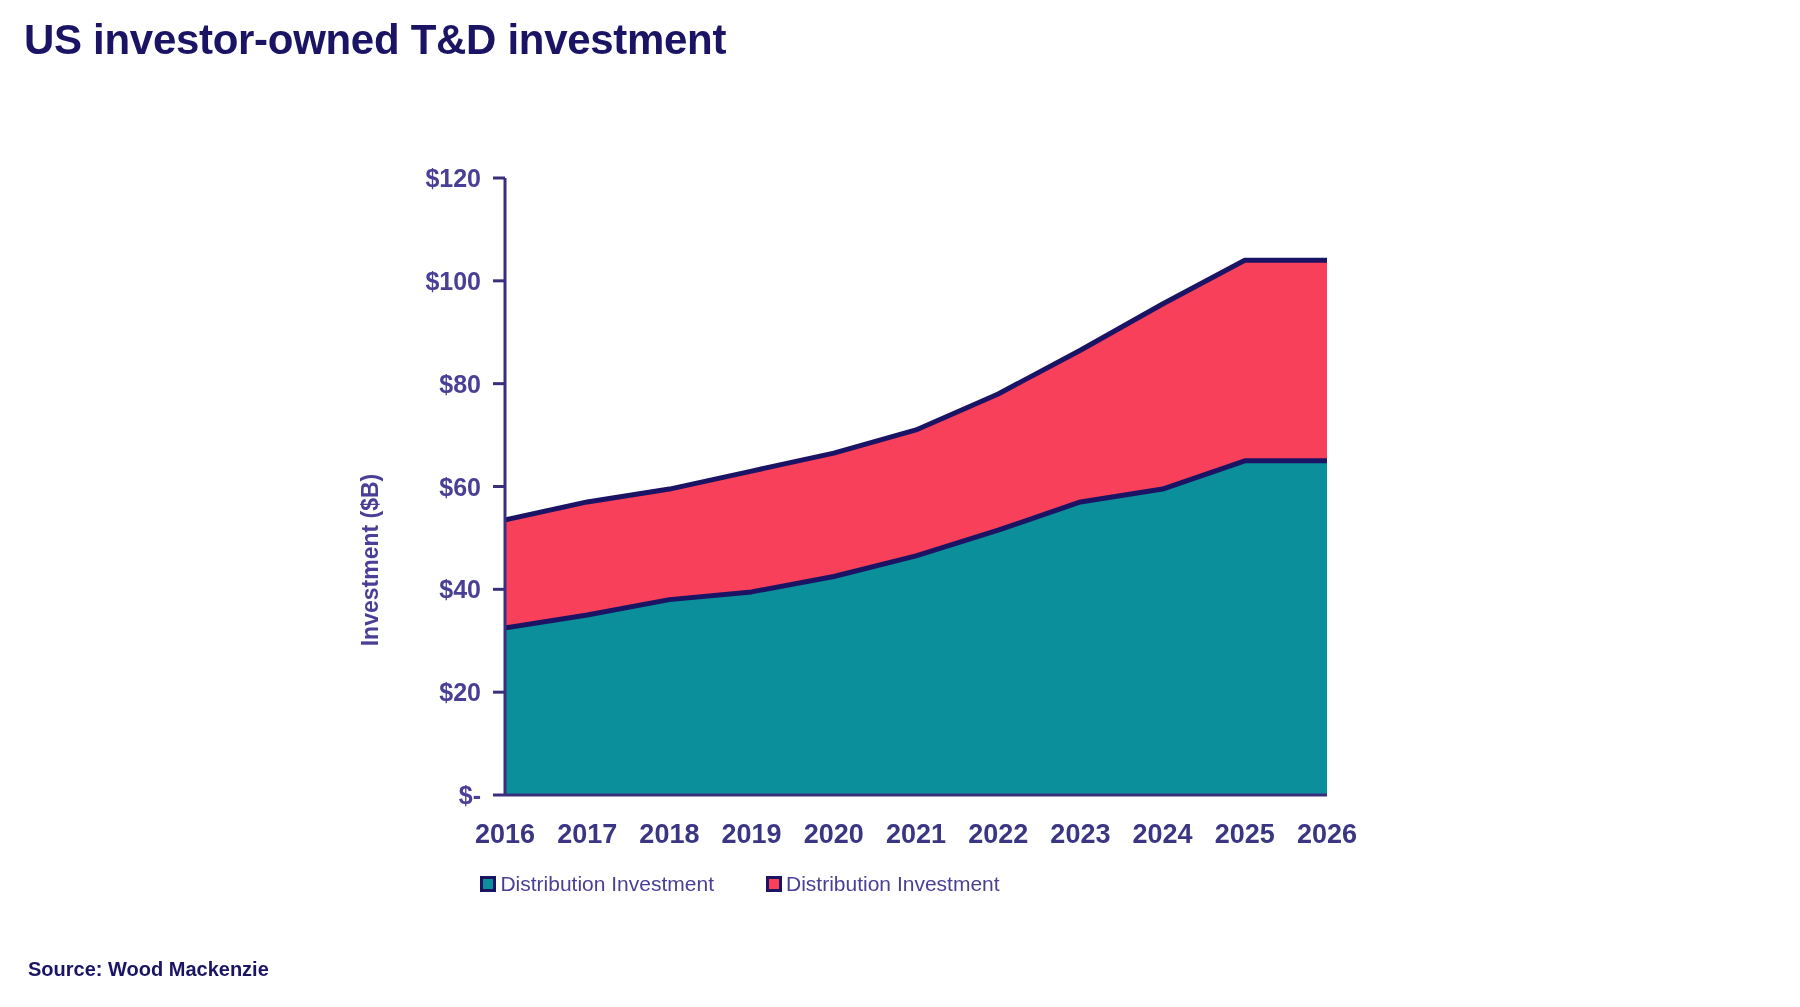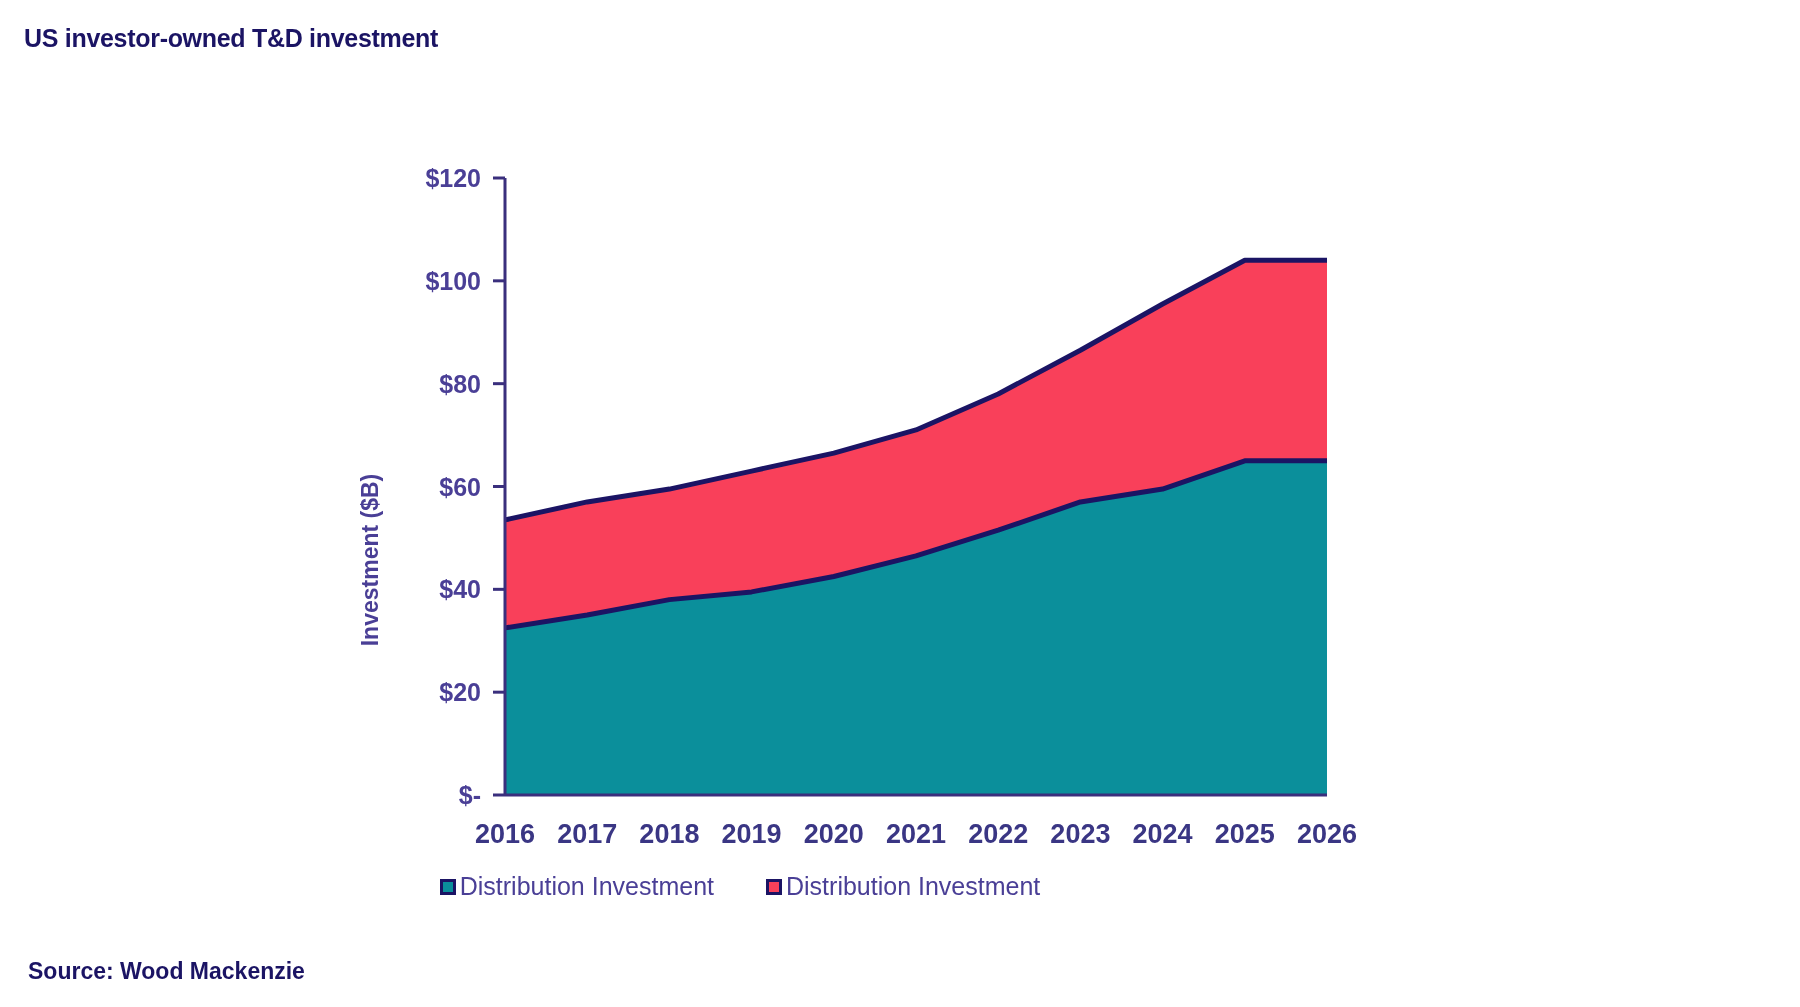--- a/index.html
+++ b/index.html
@@ -18,32 +18,32 @@
   #chart-card {
     position: absolute;
     left: 0; top: 0;
     width: 1800px;
     height: 1007px;
     background: #ffffff;
   }
   #page-title {
     position: absolute;
     left: 24px;
-    top: 24px;
-    font-size: 25px;
+    top: 16px;
+    font-size: 42px;
     font-weight: 700;
     letter-spacing: -0.3px;
     color: #1b1464;
     white-space: nowrap;
   }
   #source-note {
     position: absolute;
     left: 28px;
     top: 958px;
-    font-size: 23px;
+    font-size: 20px;
     font-weight: 700;
     color: #1b1464;
     white-space: nowrap;
   }
   #plot-wrap {
     position: absolute;
     left: 0;
     top: 130px;
     width: 1480px;
     height: 800px;
@@ -99,21 +99,21 @@
     align-items: center;
     gap: 4px;
   }
   .legend-swatch {
     width: 16px;
     height: 16px;
     border: 3px solid #1b1464;
     box-sizing: border-box;
   }
   .legend-label {
-    font-size: 25px;
+    font-size: 21px;
     color: #4a3f96;
     font-weight: 400;
     white-space: nowrap;
   }
 </style>
 </head>
 <body>
 
 <div id="chart-card">
 

